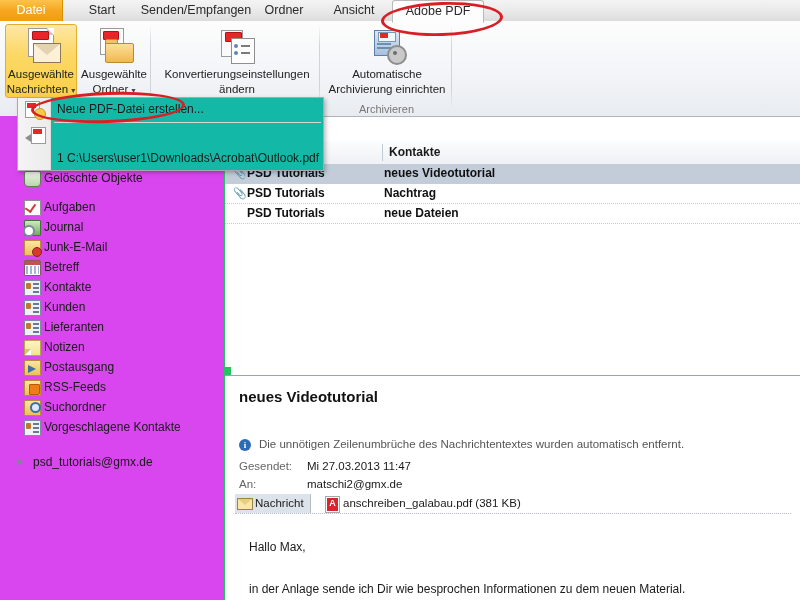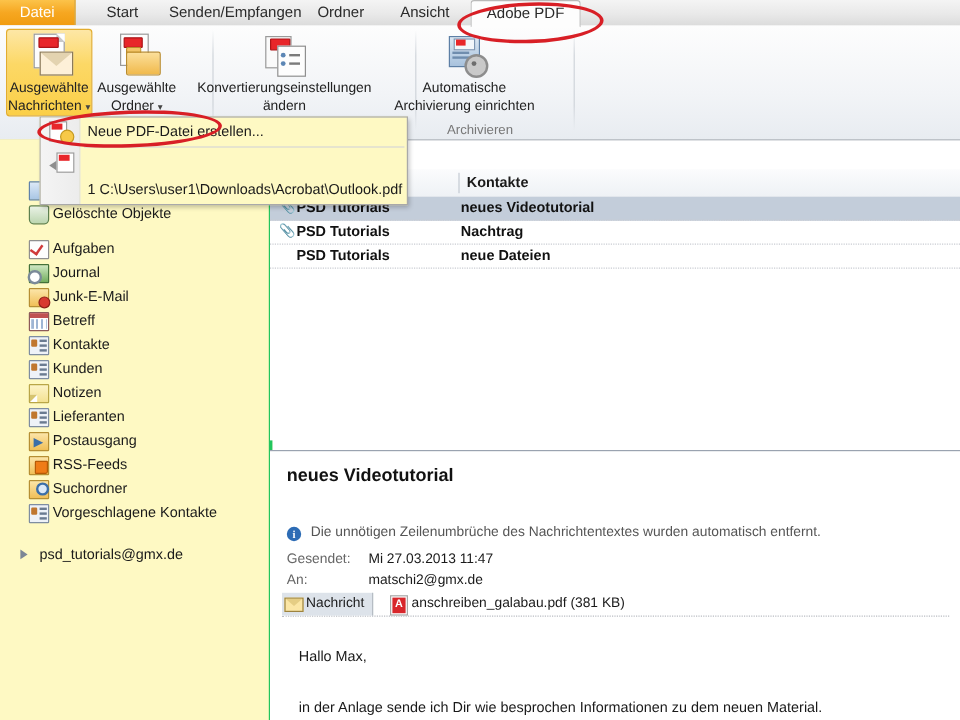--- a/index.html
+++ b/index.html
@@ -32,21 +32,21 @@
     border-bottom:1px solid #fdfdfd;
     border-radius:3px 3px 0 0;
     z-index:5;
   }
   
   #ribbon{
     position:absolute;left:0;top:21px;width:800px;height:95px;
     background:linear-gradient(to bottom,#fdfdfd 0%,#f2f4f7 60%,#e8ecf1 100%);
     border-bottom:1px solid #b0b5bc;
   }
-  .rgroup{position:absolute;top:0;height:95px;padding-left:27px;}
+  .rgroup{position:absolute;top:0;height:95px;}
   .rgroup .sep{
     position:absolute;right:0;top:4px;width:1px;height:84px;
     background:linear-gradient(to bottom,rgba(0,0,0,0) 0%,#cfd4da 25%,#cfd4da 75%,rgba(0,0,0,0) 100%);
   }
   .glabel{
     position:absolute;bottom:1px;left:0;width:100%;
     text-align:center;font-size:11px;color:#777;
   }
   .rbtn{
     position:absolute;top:3px;text-align:center;cursor:default;
@@ -103,22 +103,22 @@
      background:linear-gradient(to bottom,#dbe7f3,#a8c2dd);border:1px solid #5d7fa5;}
   .ic-arch .lbl{position:absolute;left:13px;top:4px;width:16px;height:8px;background:#f2f6fa;border:1px solid #7d96b3;}
   .ic-arch .r2{position:absolute;left:15px;top:5px;width:8px;height:5px;background:#e8262a;}
   .ic-arch .ln{position:absolute;left:12px;width:14px;height:2px;background:#6f8dae;}
   .ic-arch .gear{position:absolute;left:22px;top:17px;width:16px;height:16px;
      border-radius:50%;background:#c9c9c9;border:2px solid #8d8d8d;}
   .ic-arch .gear:after{content:"";position:absolute;left:4px;top:4px;width:4px;height:4px;
      border-radius:50%;background:#6d6d6d;}
   
   #menu{
-    position:absolute;left:33px;top:97px;width:305px;
-    background:#fef9c3;border:1px solid #a9a9a9;
+    position:absolute;left:17px;top:97px;width:305px;
+    background:#14b8a6;border:1px solid #a9a9a9;
     box-shadow:2px 2px 4px rgba(0,0,0,.25);
     z-index:40;
   }
   .mrow{position:relative;height:23px;line-height:23px;padding-left:39px;
      font-size:12px;color:#1a1a1a;white-space:nowrap;cursor:default;}
   .msep{height:1px;margin:1px 2px 1px 36px;background:#d6d6d6;}
   .mgut{position:absolute;left:0;top:0;width:32px;height:100%;
      background:linear-gradient(to right,#f4f4f4,#ececec);border-right:1px solid #e0e0e0;}
   
   .mi1{position:absolute;left:7px;top:3px;width:20px;height:17px;}
@@ -127,21 +127,21 @@
   .mi1 .s{position:absolute;left:9px;top:7px;width:10px;height:10px;background:#f7c948;border:1px solid #c59a21;border-radius:50%;}
   
   .mi2{position:absolute;left:7px;top:3px;width:20px;height:17px;}
   .mi2 .p{position:absolute;left:6px;top:0;width:13px;height:15px;background:#fff;border:1px solid #9b9b9b;}
   .mi2 .r{position:absolute;left:8px;top:2px;width:9px;height:5px;background:#e8262a;}
   .mi2 .a{position:absolute;left:0;top:5px;width:0;height:0;
      border-top:6px solid transparent;border-bottom:6px solid transparent;border-right:9px solid #8e8e8e;}
   
   #sidebar{
     position:absolute;left:0;top:116px;width:224px;height:484px;
-    background:#fef9c3;border-right:3px solid #22c55e;
+    background:#d946ef;border-right:7px solid #22c55e;
   }
   .fitem{position:relative;height:20px;line-height:20px;padding-left:44px;
      font-size:12px;color:#1a1a1a;white-space:nowrap;cursor:default;}
   .fico{position:absolute;left:24px;top:3px;width:15px;height:14px;border-radius:1px;}
   .spacer{height:9px;}
   .acct{position:relative;height:22px;line-height:22px;padding-left:33px;
      font-size:12px;color:#1a1a1a;white-space:nowrap;cursor:default;}
   .tri{position:absolute;left:17px;top:7px;width:0;height:0;
      border-top:4px solid transparent;border-bottom:4px solid transparent;
      border-left:6px solid #7c8796;}
@@ -331,26 +331,26 @@
   </div>
   <div class="fitem">
     <span class="fico g-card"></span>
     <span>Kontakte</span>
   </div>
   <div class="fitem">
     <span class="fico g-card"></span>
     <span>Kunden</span>
   </div>
   <div class="fitem">
+    <span class="fico g-card"></span>
+    <span>Lieferanten</span>
+  </div>
+  <div class="fitem">
     <span class="fico g-note"></span>
     <span>Notizen</span>
-  </div>
-  <div class="fitem">
-    <span class="fico g-card"></span>
-    <span>Lieferanten</span>
   </div>
   <div class="fitem">
     <span class="fico g-out"></span>
     <span>Postausgang</span>
   </div>
   <div class="fitem">
     <span class="fico g-rss"></span>
     <span>RSS-Feeds</span>
   </div>
   <div class="fitem">

